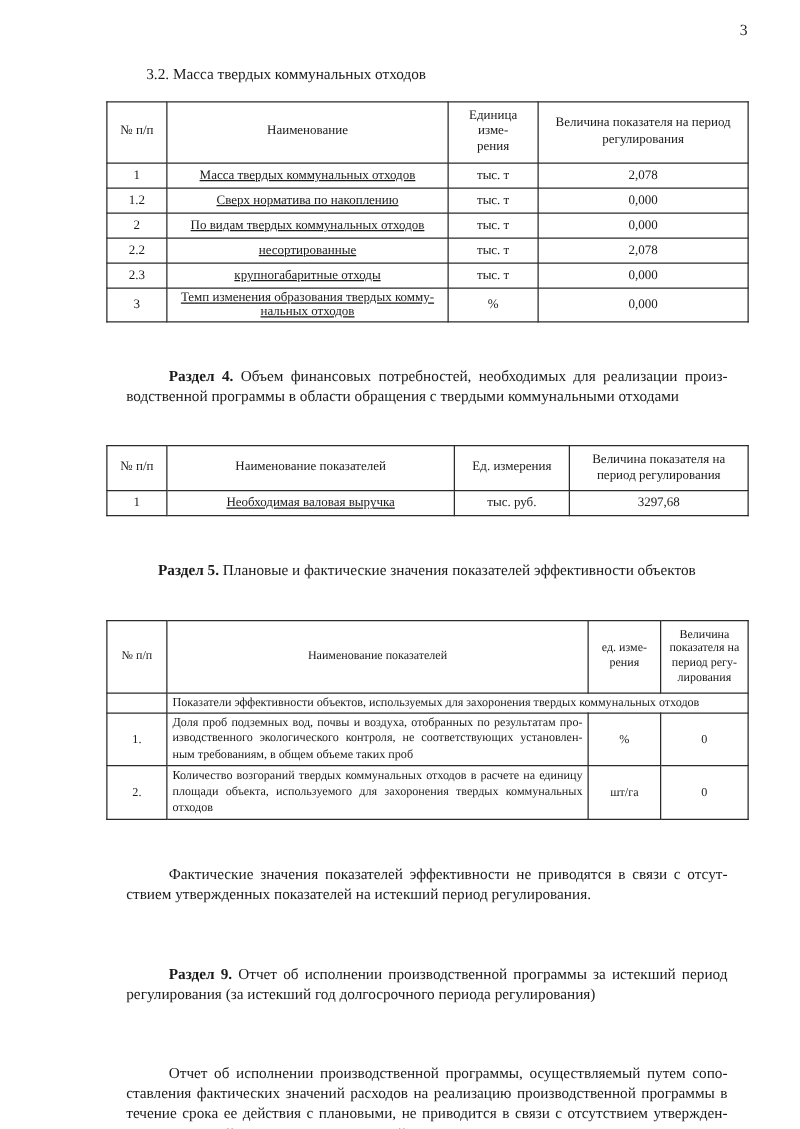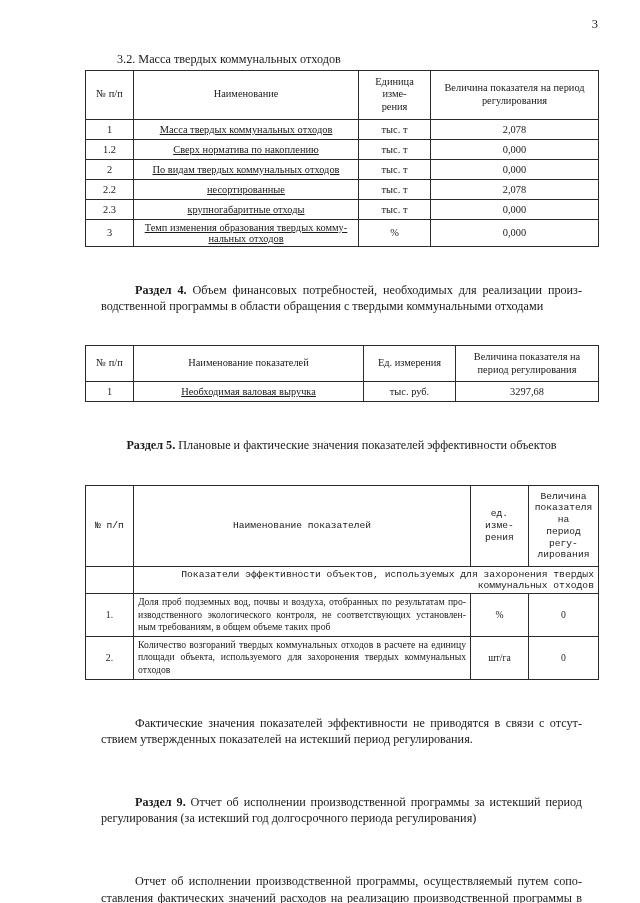--- a/index.html
+++ b/index.html
@@ -36,21 +36,21 @@
     position: absolute;
     left: 85px;
     top: 52px;
     width: 513px;
   }
 
   
   .subhead {
     font-size: 12.2px;
     line-height: 1.28;
-    margin: 0 0 2px 0;
+    margin: 0 0 13px 0;
     padding-left: 32px;
     color: #1a1a1a;
   }
   .para {
     font-size: 12.2px;
     line-height: 1.33;
     text-align: justify;
     text-justify: inter-word;
     margin: 16px;
     color: #1a1a1a;
@@ -85,26 +85,25 @@
   td.l { text-align: center; padding-left: 7px; text-decoration: underline; }
   td.j {
     text-align: justify;
     text-justify: inter-word;
     padding-left: 7px;
     padding-right: 7px;
     line-height: 1.3;
   }
   td.num { text-align: center; }
   td.merged-head {
-    text-align: right;
+    text-align: left;
     font-weight: bold;
     font-size: 9.7px;
     padding-top: 3px;
     padding-bottom: 3px;
-    font-family: Liberation Mono, monospace;
   }
 
   
   .t1 col.c1 { width: 48px; }
   .t1 col.c2 { width: 225px; }
   .t1 col.c3 { width: 72px; }
   .t1 col.c4 { width: 168px; }
   .t1 td { height: 15px; }
   .t1 th { font-size: 10.4px; }
 
@@ -113,21 +112,21 @@
   .t2 col.c2 { width: 230px; }
   .t2 col.c3 { width: 92px; }
   .t2 col.c4 { width: 143px; }
   .t2 td { height: 15px; }
 
   
   .t3 col.c1 { width: 48px; }
   .t3 col.c2 { width: 337px; }
   .t3 col.c3 { width: 58px; }
   .t3 col.c4 { width: 70px; }
-  .t3 th { font-size: 9.6px; line-height: 1.2; font-family: Liberation Mono, monospace; }
+  .t3 th { font-size: 9.6px; line-height: 1.2; }
   .t3 td { font-size: 9.7px; }
 </style>
 </head>
 <body>
 
 <div class="page">
 
   <div class="page-number">3</div>
 
   <div class="content">

